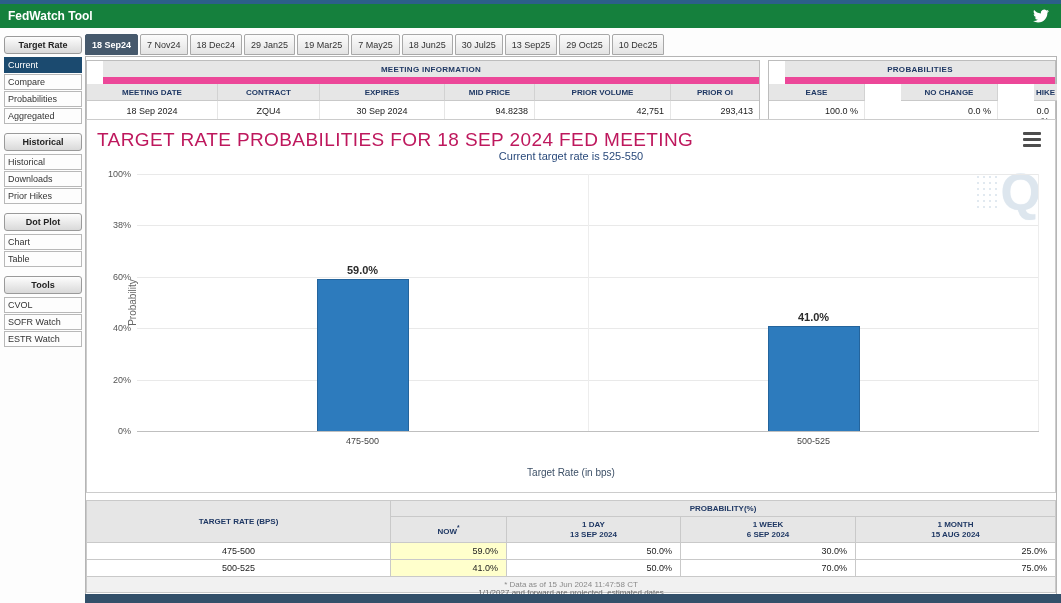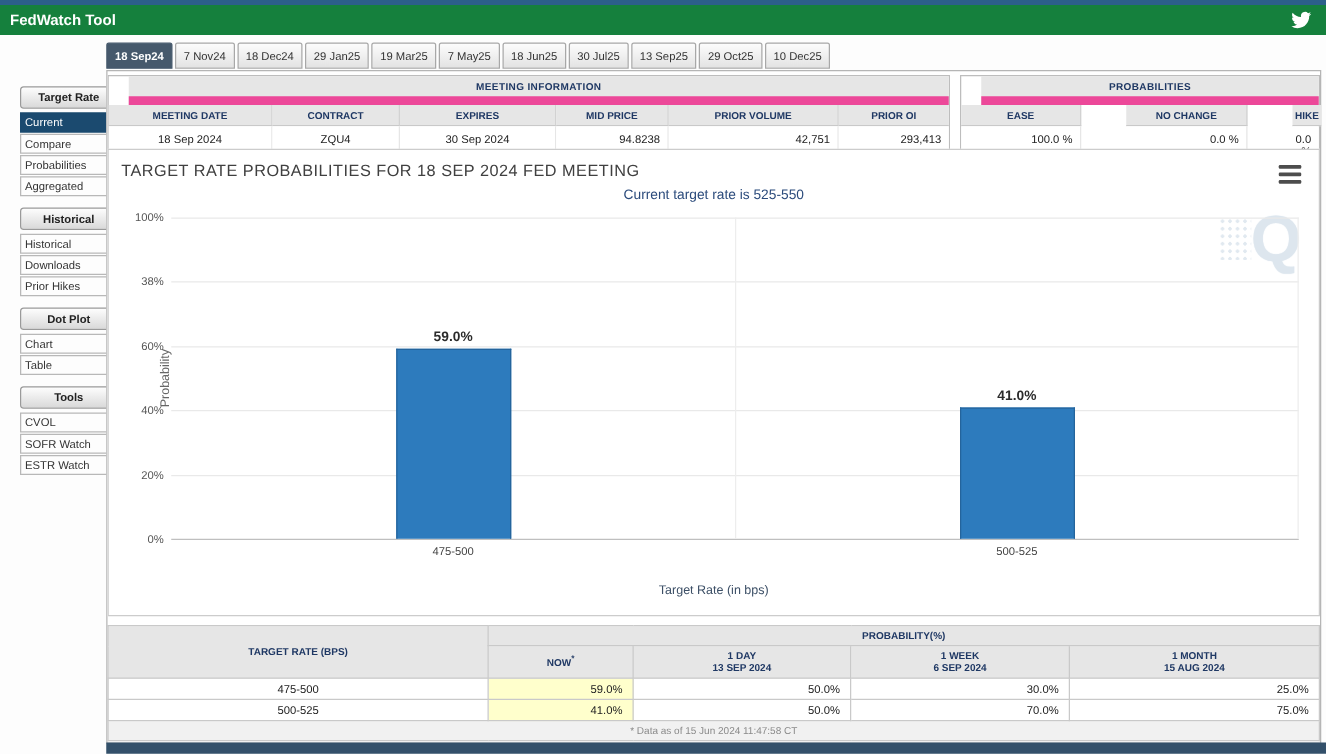--- a/index.html
+++ b/index.html
@@ -7,21 +7,21 @@
   body { font-family:"Liberation Sans","DejaVu Sans",sans-serif; background:#fdfdfd; position:relative; overflow:hidden; }
   #app { position:absolute; inset:0; }
 
   
   .topbar { position:absolute; top:0; left:0; width:1061px; height:28px; background:#15803d; border-top:4px solid #2c5f8a;
             display:flex; align-items:center; justify-content:space-between; padding:0 12px 0 8px; }
   .topbar-title { color:#fff; font-size:12px; font-weight:bold; }
   .twitter { width:16px; height:16px; cursor:pointer; }
 
   
-  .sidebar { position:absolute; left:16px; top:36px; width:78px;margin-top:33px; }
+  .sidebar { position:absolute; left:4px; top:36px; width:78px; }
   .side-header { background:linear-gradient(#fdfdfd,#d9d9d9); border:1px solid #9a9a9a; border-radius:3px;
                  font-size:9px; font-weight:bold; color:#222; text-align:center; padding:3px 0; margin:9px 0 3px; }
   .side-header:first-child { margin-top:0; }
   .side-item { background:#fdfdfd; border:1px solid #b8b8b8; font-size:9px; color:#333; padding:2px 3px; margin-bottom:1px; cursor:pointer; }
   .side-item.active { background:#1b4a6f; border-color:#1b4a6f; color:#fff; }
 
   
   .tabs { position:absolute; left:85px; top:34px; display:flex; gap:2px; }
   .tab { background:linear-gradient(#fcfcfc,#e3e3e3); border:1px solid #a8a8a8; border-radius:2px 2px 0 0;
          font-size:9px; color:#333; padding:5px 6px 4px; cursor:pointer; white-space:nowrap; }
@@ -39,21 +39,21 @@
   .pr-cols { grid-template-columns:96px 97px 1fr;gap:36px; }
   .g-head { background:#e6e6e6; color:#1f3864; font-size:8px; font-weight:bold; text-align:center;
             padding:4px 2px 3px; border-bottom:1px solid #c9c9c9; border-right:1px solid #d2d2d2; }
   .g-head:last-child { border-right:none; }
   .g-val { font-size:9px; color:#222; text-align:center; padding:5px 2px 4px; border-right:1px solid #e6e6e6; background:#fff; }
   .g-val:last-child { border-right:none; }
   .g-val.num { text-align:right; padding-right:6px; }
 
   
   .chart-panel { position:absolute; left:86px; top:119px; width:970px; height:374px; border:1px solid #cccccc; background:#fff; }
-  .chart-title { position:absolute; top:9px; left:10px; font-size:13px; color:#404040; letter-spacing:.4px; }
+  .chart-title { position:absolute; top:9px; left:10px; font-size:19px; color:#be185d; letter-spacing:.4px; }
   .menu-icon { position:absolute; top:12px; right:14px; width:18px; cursor:pointer; }
   .menu-icon span { display:block; height:3px; background:#4d4d4d; margin:0 0 3px; border-radius:1px; }
   .chart-subtitle { position:absolute; top:30px; left:0; width:100%; text-align:center; font-size:11px; color:#2a4a7b; }
   .ylabel { position:absolute; left:-28px; top:48%; transform:rotate(-90deg); font-size:10px; color:#666; }
   .plot { position:absolute; left:50px; right:16px; top:54px; bottom:60px; border-bottom:1px solid #bfbfbf; }
   .gridline { position:absolute; left:0; right:0; height:1px; background:#e9e9e9; }
   .vgrid { position:absolute; top:0; bottom:0; width:1px; background:#ededed; }
   .ytick { position:absolute; right:100%; transform:translateY(-50%); padding-right:6px; font-size:9px; color:#555; white-space:nowrap; }
   .cat { position:absolute; bottom:0; height:100%; width:50%; }
   .bar { position:absolute; bottom:0; left:50%; transform:translateX(-50%); width:92px; background:#2d7bbd; border:1px solid #24649c; border-bottom:none; }
@@ -241,15 +241,16 @@
       <td class="val">50.0%</td>
       <td class="val">70.0%</td>
       <td class="val">75.0%</td>
     </tr>
     <tr class="footnote">
       <td colspan="5">* Data as of 15 Jun 2024 11:47:58 CT</td>
     </tr>
   </tbody>
     </table>
 
+  <div class="truncated-note">1/1/2027 and forward are projected, estimated dates</div>
   <div class="footer-bar"></div>
 
 </div>
 
 </body></html>

